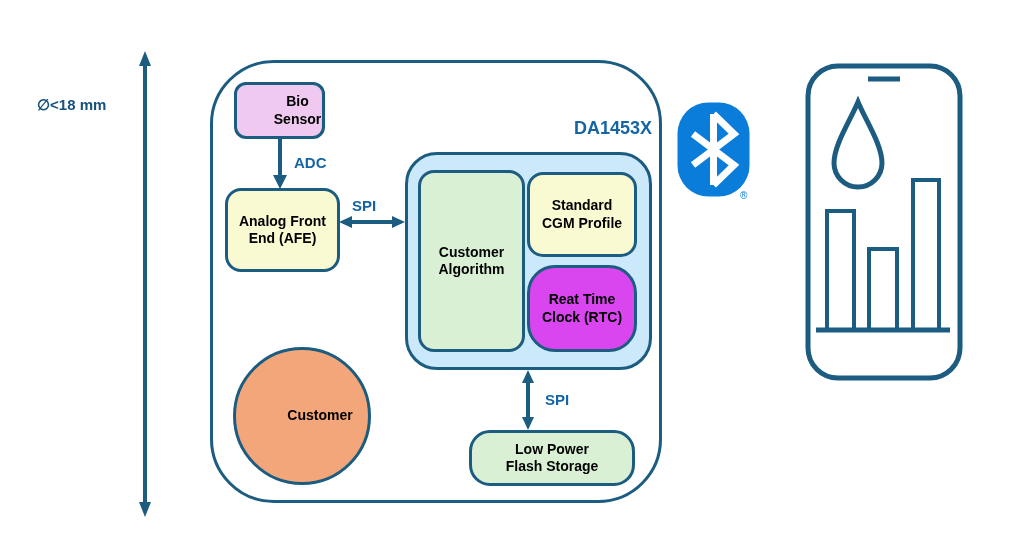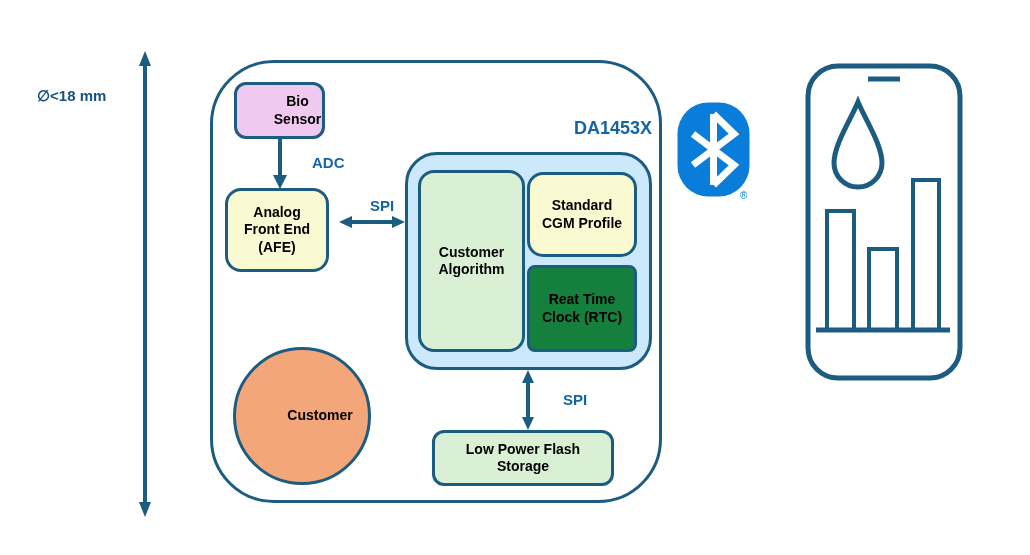--- a/index.html
+++ b/index.html
@@ -14,26 +14,26 @@
     display:flex;align-items:center;justify-content:center;text-align:center;
     font-weight:bold;font-size:14px;color:#000;line-height:1.25;padding-left:36px;
   }
   .main-container{
     border:3px solid var(--c-stroke,#1B5C80);border-radius:64px;background:#fff;
   }
   .soc{background:var(--c-light_blue,#CBE9FB);border-radius:32px;}
   .bio{background:var(--c-pink,#EFC9EF);border-radius:12px;}
   .yellow{background:var(--c-yellow,#FAFAD2);border-radius:16px;}
   .green{background:var(--c-green,#D9F0D5);border-radius:16px;}
-  .whitebox{background:#15803d;border-radius:8px;}
+  .whitebox{background:#d946ef;border-radius:28px;}
   .battery{background:var(--c-orange,#F2A679);border-radius:50%;}
   .flash{background:var(--c-green,#D9F0D5);border-radius:12px;padding:0 26px;}
   .conn-label{
     position:absolute;font-weight:bold;font-size:15px;
-    color:var(--c-label,#1565A5);white-space:nowrap;margin-left:18px;
+    color:var(--c-label,#1565A5);white-space:nowrap;
   }
   .soc-title{
     position:absolute;font-weight:bold;font-size:18px;text-align:right;
     color:var(--c-label,#1565A5);
   }
   .dim-label{
     position:absolute;font-weight:bold;font-size:15px;
     color:var(--c-dim_text,#16527E);white-space:nowrap;
   }
   .arrow{stroke:var(--c-stroke,#1B5C80);}
@@ -44,38 +44,38 @@
     position:absolute;font-size:10px;color:var(--c-bluetooth,#0A7CD9);
     font-weight:normal;
   }
   .phone-stroke{stroke:var(--c-stroke,#1B5C80);fill:none;}
 </style>
 </head>
 <body>
 
 <div class="stage">
 
-  <span class="dim-label" style="left:37px;top:87px;">∅&lt;18 mm</span>
+  <span class="dim-label" style="left:37px;top:96px;">∅&lt;18 mm</span>
   <svg class="abs" style="left:137px;top:50px;" width="16" height="468">
     <line class="arrow" x1="8" y1="13" x2="8" y2="455" stroke-width="4"></line>
     <polygon class="arrow-head" points="8,1 2,16 14,16"></polygon>
     <polygon class="arrow-head" points="8,467 2,452 14,452"></polygon>
   </svg>
 
   <div class="abs main-container" style="left:210px;top:60px;width:452px;height:443px;"></div>
 
   <div class="box bio" style="left:234px;top:82px;width:91px;height:57px;">Bio Sensor</div>
 
   <svg class="abs" style="left:272px;top:139px;" width="16" height="51">
     <line class="arrow" x1="8" y1="0" x2="8" y2="38" stroke-width="4"></line>
     <polygon class="arrow-head" points="8,50 1,36 15,36"></polygon>
   </svg>
   <span class="conn-label" style="left:294px;top:154px;">ADC</span>
 
-  <div class="box yellow" style="left:225px;top:188px;width:104px;height:84px;padding:0 8px;">Analog Front End (AFE)</div>
+  <div class="box yellow" style="left:225px;top:188px;width:115px;height:84px;padding:0 8px;">Analog Front End (AFE)</div>
 
   <svg class="abs" style="left:338px;top:214px;" width="68" height="16">
     <line class="arrow" x1="12" y1="8" x2="56" y2="8" stroke-width="4"></line>
     <polygon class="arrow-head" points="1,8 14,2 14,14"></polygon>
     <polygon class="arrow-head" points="67,8 54,2 54,14"></polygon>
   </svg>
   <span class="conn-label" style="left:352px;top:197px;">SPI</span>
 
   <div class="soc-title" style="left:405px;top:118px;width:247px;">DA1453X</div>
   <div class="box soc" style="left:405px;top:152px;width:247px;height:218px;"></div>
@@ -85,21 +85,21 @@
 
   <div class="box battery" style="left:233px;top:347px;width:138px;height:138px;">Customer</div>
 
   <svg class="abs" style="left:520px;top:370px;" width="16" height="60">
     <line class="arrow" x1="8" y1="11" x2="8" y2="49" stroke-width="4"></line>
     <polygon class="arrow-head" points="8,0 2,13 14,13"></polygon>
     <polygon class="arrow-head" points="8,60 2,47 14,47"></polygon>
   </svg>
   <span class="conn-label" style="left:545px;top:391px;">SPI</span>
 
-  <div class="box flash" style="left:432px;top:430px;width:182px;height:56px;">Low Power Flash Storage</div>
+  <div class="box flash" style="left:469px;top:430px;width:166px;height:56px;border-radius:21px;">Low Power Flash Storage</div>
 
   <svg class="abs" style="left:677px;top:102px;" width="73" height="96" viewBox="0 0 73 96">
     <rect class="bt-bg" x="0.5" y="0.5" width="72" height="94" rx="31"></rect>
     <path class="bt-rune" d="M36.5 12 L36.5 83 M36.5 12 L57 32 L16 63 M36.5 83 L57 63 L16 32" stroke-width="7"></path>
   </svg>
   <span class="bt-reg" style="left:740px;top:190px;">®</span>
 
   <svg class="abs" style="left:805px;top:63px;" width="158" height="318" viewBox="0 0 158 318">
     <rect class="phone-stroke" x="3" y="3" width="152" height="312" rx="30" stroke-width="5"></rect>
     <line class="phone-stroke" x1="63" y1="16" x2="95" y2="16" stroke-width="5"></line>

